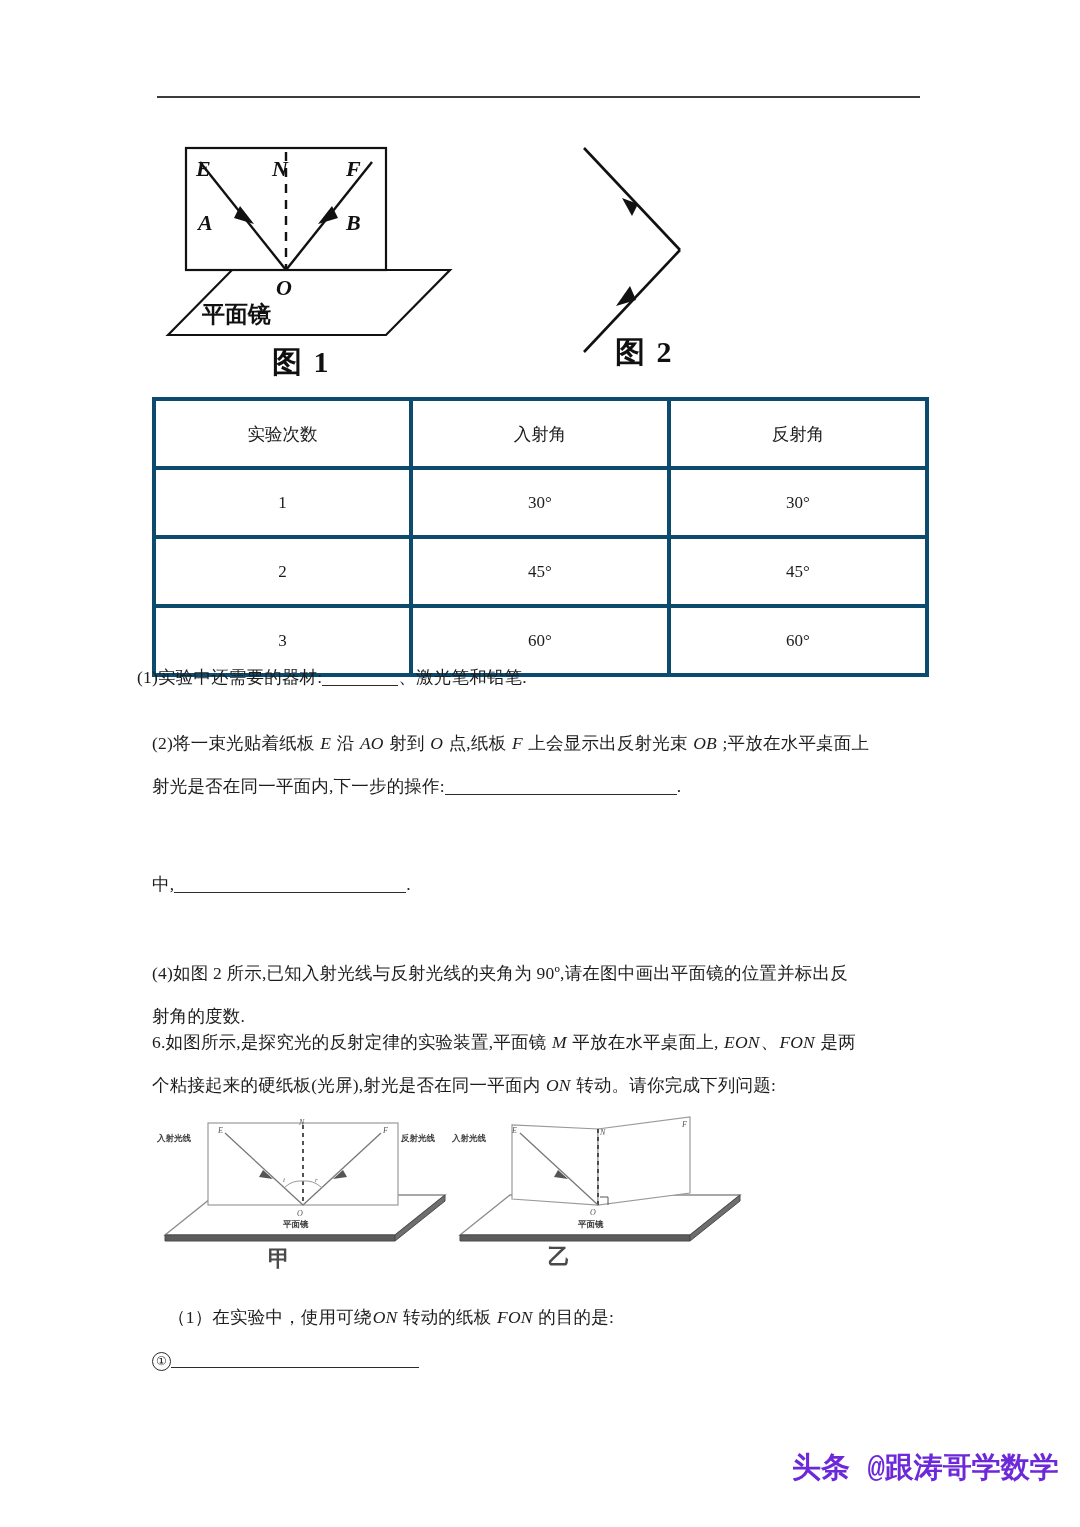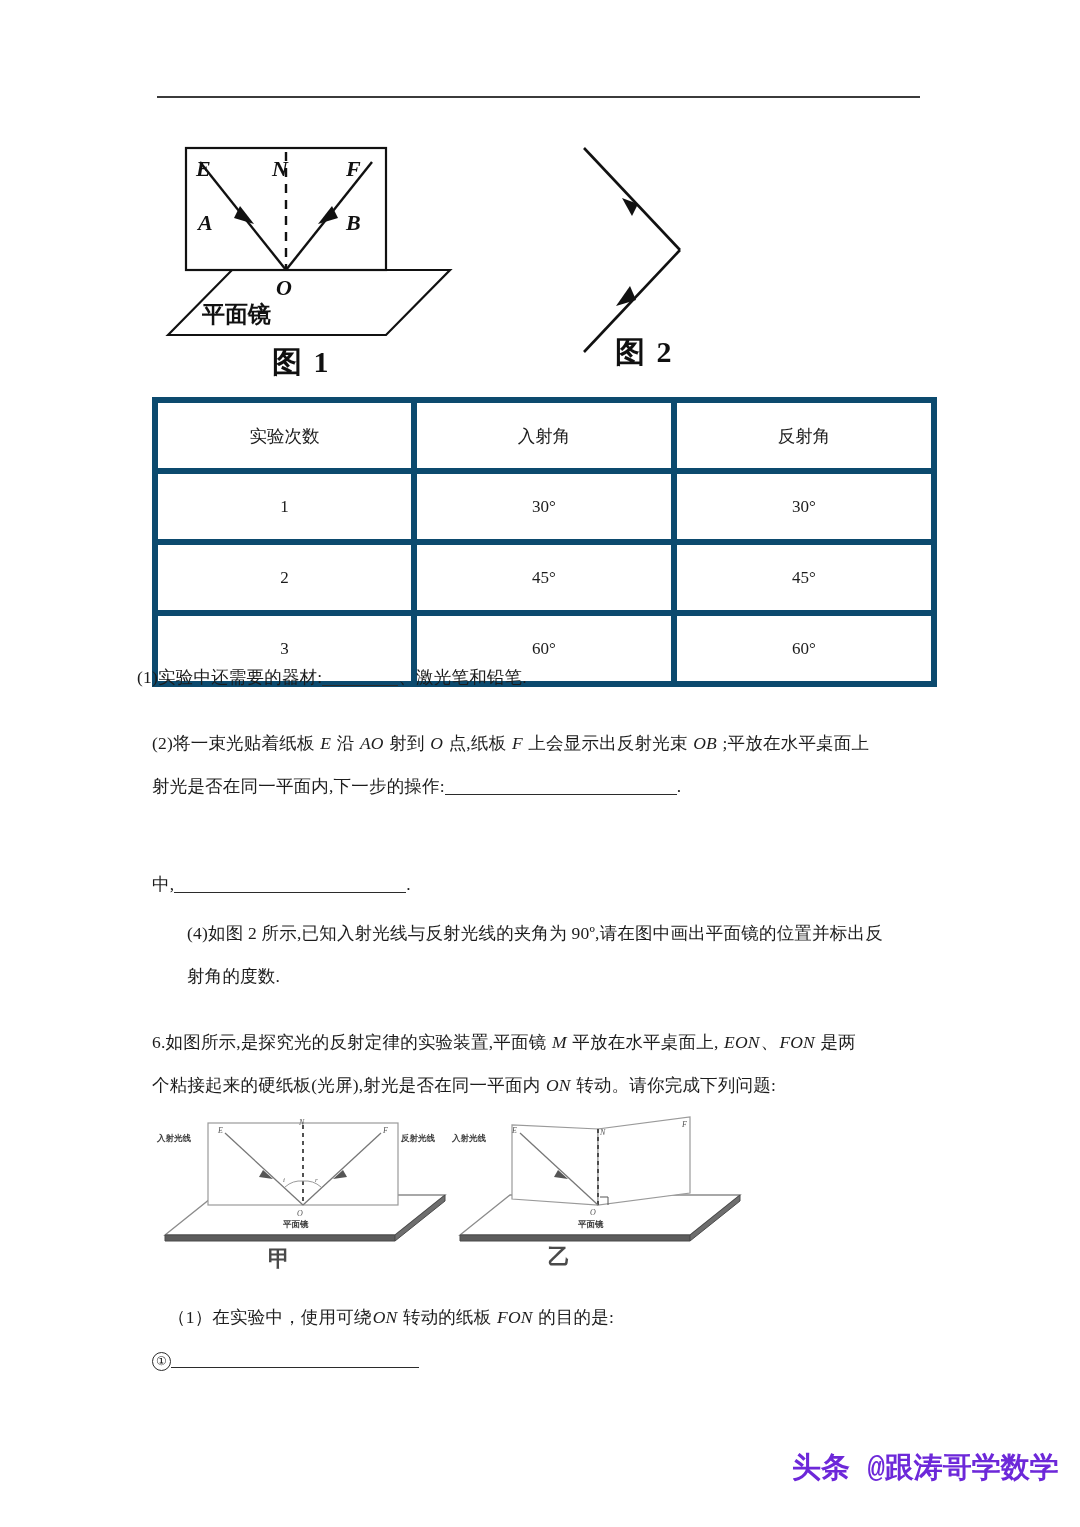--- a/index.html
+++ b/index.html
@@ -48,21 +48,21 @@
   
   .data-table {
     position: absolute;
     left: 152px;
     top: 397px;
     width: 755px;
     border-collapse: collapse;
     table-layout: fixed;
   }
   .data-table td {
-    border: 6px solid #0c4a6e;
+    border: 4px solid #0c4a6e;
     text-align: center;
     vertical-align: middle;
     height: 63px;
     font-size: 17px;
     color: #1c1c1c;
     font-family: "Liberation Serif", "DejaVu Serif", serif;
   }
   .data-table .col-a { width: 251px; }
   .data-table .col-b { width: 252px; }
   .data-table .col-c { width: 252px; }
@@ -86,21 +86,21 @@
     display: inline-block;
     border-bottom: 1.5px solid #2b2b2b;
     vertical-align: -3px;
   }
   .blank.w1 { width: 76px; }
   .blank.w4 { width: 232px; }
 
   .q1  { left: 137px; top: 656px;  width: 780px; }
   .q2  { left: 152px; top: 722px;  width: 782px; }
   .q3  { left: 152px; top: 820px;  width: 780px; }
-  .q4  { left: 152px; top: 912px;  width: 782px; margin-left: 35px; }
+  .q4  { left: 152px; top: 952px;  width: 782px; }
   .q6  { left: 152px; top: 1021px; width: 786px; }
   .qb1 { left: 168px; top: 1296px; width: 700px; font-size: 17.5px; }
   .qb-blank-row { left: 152px; top: 1338px; width: 700px; }
 
   .circled {
     display: inline-block;
     width: 17px; height: 17px;
     border: 1.3px solid #2b2b2b;
     border-radius: 50%;
     font-size: 12px;

